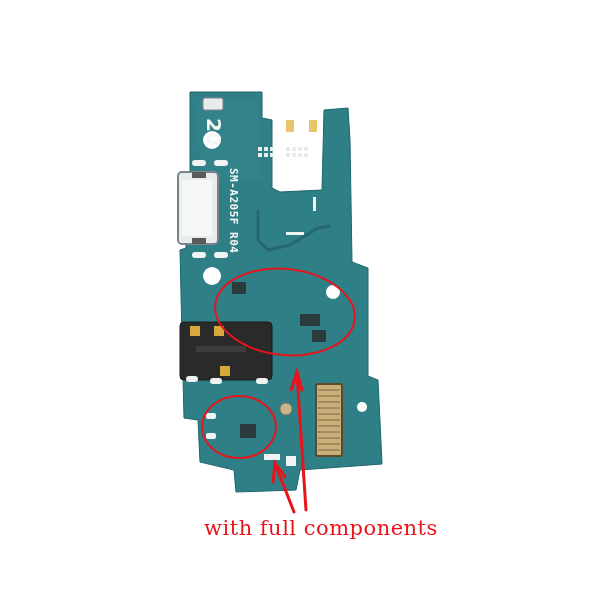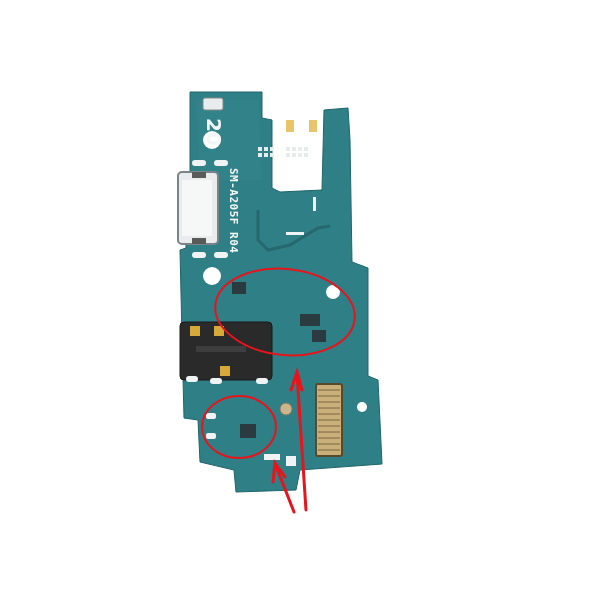--- a/index.html
+++ b/index.html
@@ -102,13 +102,14 @@
 
     <g stroke="#e8141c" stroke-width="3" fill="none" stroke-linecap="round">
       <line x1="306" y1="510" x2="297" y2="374"></line>
       <path d="M291,390 L297,372 L302,390"></path>
       <line x1="294" y1="512" x2="276" y2="466"></line>
       <path d="M273,482 L275,463 L285,477"></path>
     </g>
   </svg>
   <div class="silk-20">20</div>
   <div class="silk-model">SM-A205F R04</div>
+  <div class="caption">with full components</div>
 </div>
 
 </body></html>

